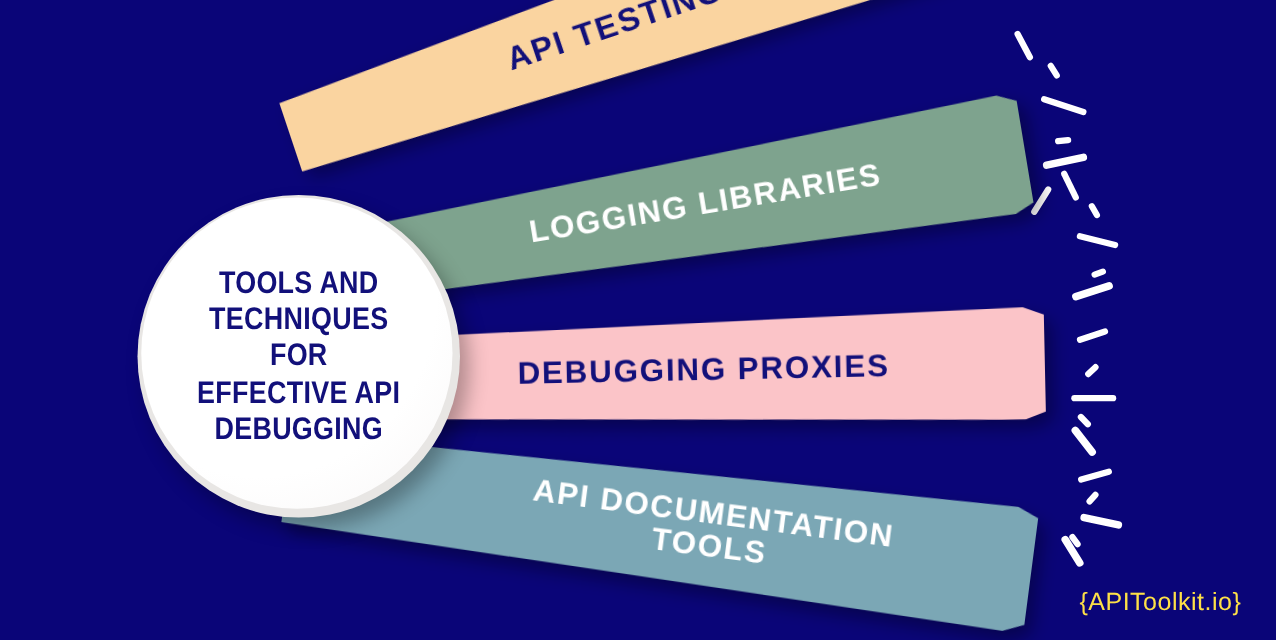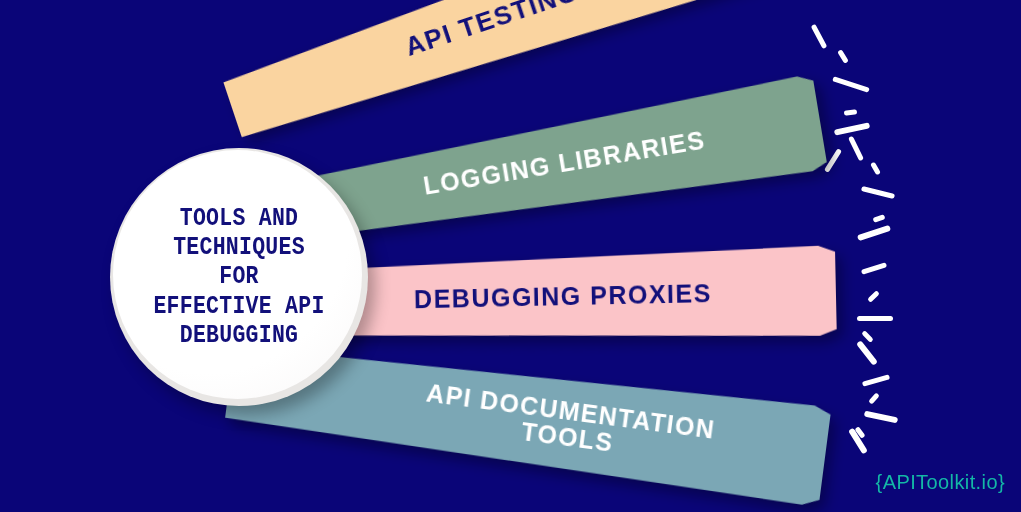--- a/index.html
+++ b/index.html
@@ -90,23 +90,22 @@
     clip-path:polygon(0% 16%, 97.2% 0%, 100% 7%, 100% 93%, 97.2% 100%, 0% 88%);
     border-radius:0;
   }
   #banner-4 .txt{
     color:#ffffff;font-size:25px;letter-spacing:1.4px;
     padding-left:84px;
   }
 
   
   #circle-wrap{
-    position:absolute;left:110px;top:148px;width:258px;height:258px;
+    position:absolute;left:110px;top:156px;width:258px;height:258px;
     z-index:30;
-    font-family:Liberation Mono, monospace;
   }
   #circle-ring{
     position:absolute;inset:0;border-radius:50%;
     background:#e8e6e4;
     box-shadow:7px 9px 16px rgba(0,0,0,0.30);
   }
   #circle-face{
     position:absolute;left:3px;top:2px;width:249px;height:249px;
     border-radius:50%;
     background:radial-gradient(circle at 38% 33%, #ffffff 0%, #ffffff 62%, #fbfafa 83%, #f2f0ef 100%);
@@ -130,22 +129,22 @@
   .sparkle{position:absolute;z-index:8;}
   .sparkle span{
     position:absolute;
     background:#ffffff;
     border-radius:4px;
     display:block;
   }
 
   
   #watermark{
-    position:absolute;right:16px;bottom:18px;
-    color:#14b8a6;
+    position:absolute;right:28px;bottom:18px;
+    color:#fde047;
     font-size:20px;
     letter-spacing:0.4px;
     z-index:40;
     text-align:right;
   }
 </style>
 </head>
 <body>
 
 <div id="stage">

